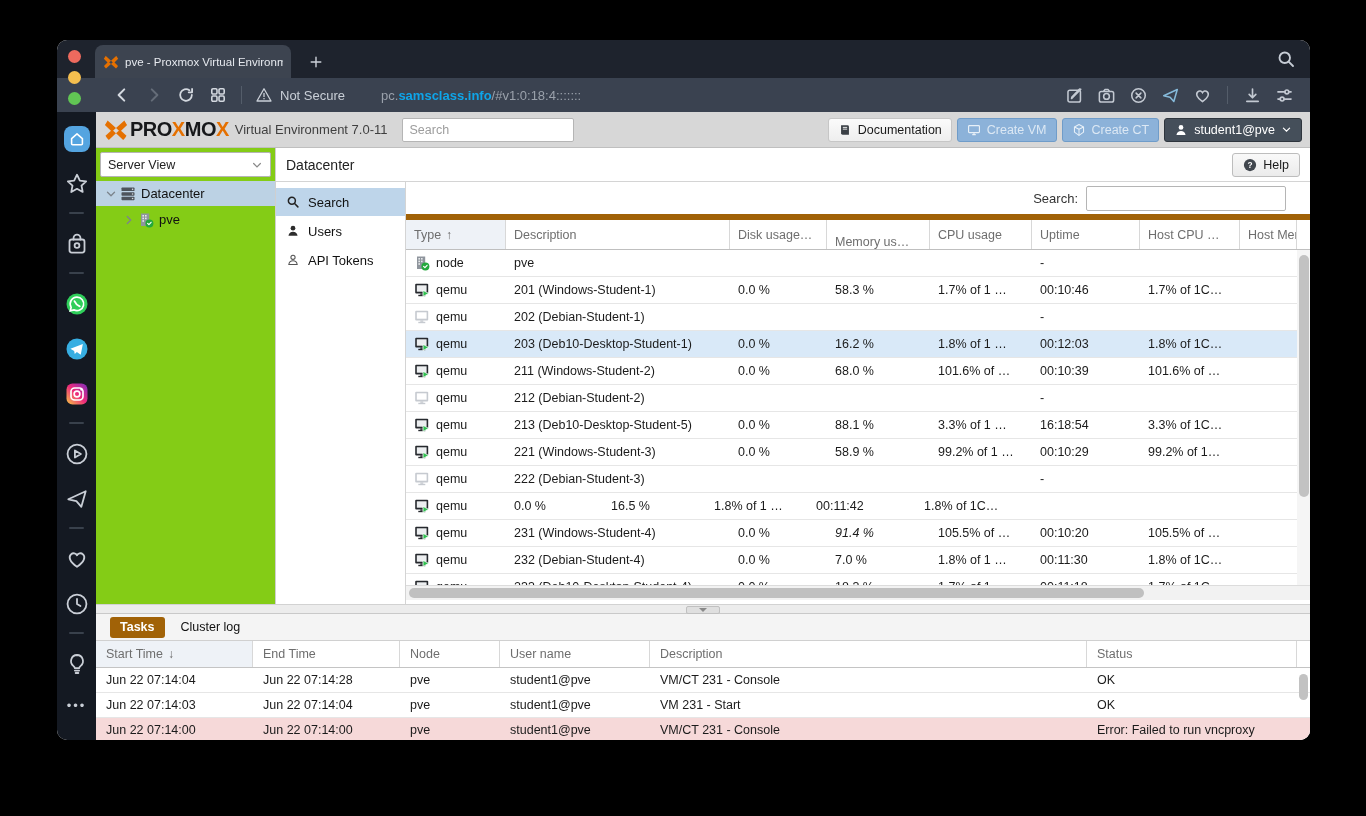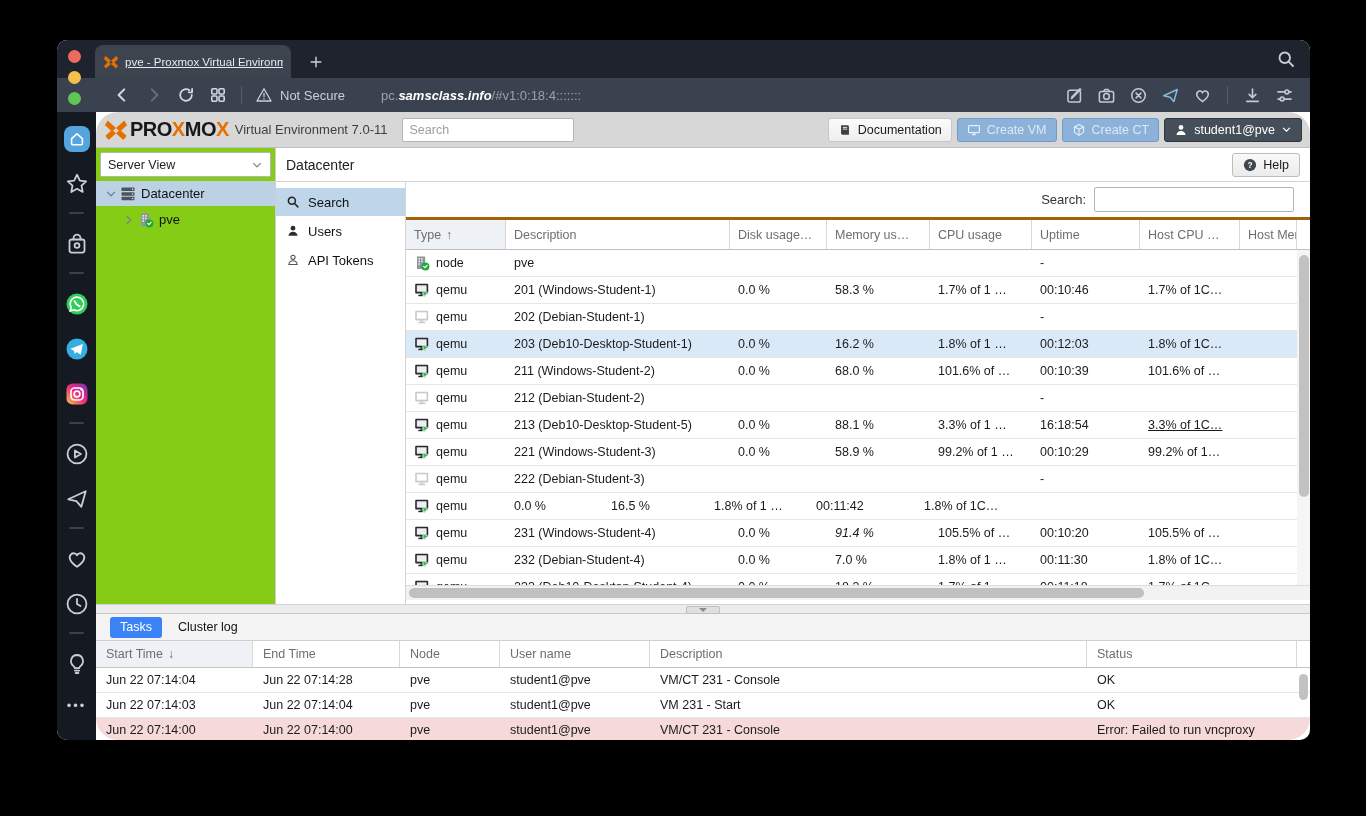--- a/index.html
+++ b/index.html
@@ -8,44 +8,44 @@
   .window{position:absolute;left:57px;top:40px;width:1253px;height:700px;border-radius:10px;overflow:hidden;background:#fff;box-shadow:0 18px 50px rgba(0,0,0,.75);}
   
   .chrome{position:relative;width:100%;height:72px;}
   .tabbar{position:absolute;left:0;top:0;width:100%;height:38px;background:#1e232d;}
   .urlbar{position:absolute;left:0;top:38px;width:100%;height:34px;background:#3a4250;display:flex;align-items:center;}
   .traffic{position:absolute;left:11px;top:10px;width:14px;display:flex;flex-direction:column;gap:8px;z-index:5;}
   .tl{width:13px;height:13px;border-radius:50%;}
   .tl.red{background:#ed6a5e;} .tl.yellow{background:#f5bf4f;} .tl.green{background:#61c554;}
   .tab{position:absolute;left:38px;top:5px;width:196px;height:33px;background:#3d4450;border-radius:8px 8px 0 0;display:flex;align-items:center;padding:0 8px;overflow:hidden;}
   .tab .favicon{width:16px;height:16px;margin-right:6px;flex:0 0 auto;}
-  .tab-title{font-size:11.5px;color:#e6e9ee;white-space:nowrap;overflow:hidden;text-decoration:underline;}
+  .tab-title{font-size:11.5px;color:#e6e9ee;white-space:nowrap;overflow:hidden;}
   .newtab{position:absolute;left:244px;top:5px;width:30px;height:33px;display:flex;align-items:center;justify-content:center;color:#cdd2da;font-size:17px;}
   .tabsearch{position:absolute;right:14px;top:9px;width:20px;height:20px;color:#c6ccd5;}
   .navbtns{display:flex;align-items:center;gap:14px;margin-left:56px;}
   .navbtn{width:18px;height:18px;color:#d3d8df;}
   .navbtn.dim{color:#646c78;}
   .chromediv{width:1px;height:18px;background:#545d6a;margin:0 14px;}
   .warn{display:flex;align-items:center;gap:8px;color:#c9cfd7;font-size:13px;}
   .warn svg{width:16px;height:16px;}
   .urltext{margin-left:36px;font-size:13px;color:#9aa1ab;white-space:nowrap;}
-  .urltext .domain{color:#ffffff;font-weight:bold;font-style:italic;}
+  .urltext .domain{color:#0ea5e9;font-weight:bold;}
   .extensions{margin-left:auto;display:flex;align-items:center;gap:13px;padding-right:16px;}
   .ext{width:19px;height:19px;color:#c3c9d2;}
   .ext.blue{color:#85b9d9;}
   
   .content-row{display:flex;width:100%;height:628px;}
   .dock{width:39px;background:#141922;display:flex;flex-direction:column;align-items:center;padding-top:14px;flex:0 0 auto;}
   .dock-icon{width:26px;height:26px;margin-bottom:19px;color:#c9ced6;display:flex;align-items:center;justify-content:center;}
   .dock-icon svg{width:24px;height:24px;}
   .dock-icon.home-bg{background:#54a4e0;border-radius:8px;}
   .dock-icon.home-bg svg{width:18px;height:18px;}
   .dock-divider{width:15px;height:2px;background:#39414c;margin:-4px 0 17px 0;border-radius:1px;}
   .dock-more{color:#c9ced6;font-size:13px;letter-spacing:2px;margin-top:2px;}
-  .page{flex:1;background:#fff;position:relative;display:flex;flex-direction:column;overflow:hidden;border-radius:22px;}
+  .page{flex:1;background:#fff;position:relative;display:flex;flex-direction:column;overflow:hidden;}
   
   .pve-header{height:36px;background:#d7d7d7;border-bottom:1px solid #bfbfbf;display:flex;align-items:center;padding:0 8px;flex:0 0 auto;}
   .logo-mark{width:24px;height:24px;margin-right:2px;}
   .logo-word{font-size:20px;font-weight:bold;letter-spacing:-.5px;color:#17181a;margin-right:6px;}
   .logo-word .ox{color:#e57000;}
   .pve-sub{font-size:13px;color:#3f3f3f;margin-right:14px;}
   .hdr-search{width:172px;height:24px;border:1px solid #b5b5b5;border-radius:2px;padding:0 7px;font-size:12.5px;color:#333;background:#fff;outline:none;}
   .hdr-search::placeholder{color:#9d9d9d;}
   .hdr-right{margin-left:auto;display:flex;align-items:center;gap:5px;}
   .btn{height:24px;display:inline-flex;align-items:center;gap:6px;padding:0 9px;border-radius:3px;font-size:12.5px;white-space:nowrap;}
@@ -67,21 +67,21 @@
   .content-title{height:34px;border-bottom:1px solid #d4d4d4;display:flex;align-items:center;padding:0 10px;flex:0 0 auto;}
   .content-title .txt{font-size:14px;color:#222;}
   .help-btn{margin-left:auto;height:24px;display:inline-flex;align-items:center;gap:6px;padding:0 10px;background:linear-gradient(#f9f9f9,#ebebeb);border:1px solid #bdbdbd;border-radius:3px;font-size:12.5px;color:#1a1a1a;}
   .help-btn svg{width:14px;height:14px;}
   .content-body{display:flex;flex:1;min-height:0;}
   .subnav{width:130px;border-right:1px solid #d4d4d4;padding-top:6px;flex:0 0 auto;}
   .subnav-item{height:28px;display:flex;align-items:center;gap:8px;padding-left:10px;font-size:13px;color:#111;margin-bottom:1px;}
   .subnav-item.selected{background:#bed5ea;}
   .subnav-item svg{width:14px;height:14px;flex:0 0 auto;}
   .grid-wrap{flex:1;position:relative;min-width:0;display:flex;flex-direction:column;}
-  .grid-toolbar{height:38px;border-bottom:3px solid #a16207;display:flex;align-items:center;justify-content:flex-end;padding-right:16px;flex:0 0 auto;}
+  .grid-toolbar{height:38px;border-bottom:6px solid #a16207;display:flex;align-items:center;justify-content:flex-end;padding-right:24px;flex:0 0 auto;}
   .grid-toolbar .lbl{font-size:13px;color:#333;margin-right:8px;}
   .grid-toolbar input{width:200px;height:25px;border:1px solid #b5b5b5;border-radius:2px;outline:none;padding:0 6px;font-size:12.5px;}
   .grid-head{height:30px;display:flex;border-bottom:1px solid #bfbfbf;flex:0 0 auto;}
   .gh-cell{height:100%;display:flex;align-items:center;padding-left:8px;font-size:12.5px;color:#6e6e6e;border-right:1px solid #d8d8d8;overflow:hidden;white-space:nowrap;flex:0 0 auto;}
   .gh-cell.sorted{background:#eef2f7;}
   .gh-cell .sortarrow{margin-left:5px;color:#666;font-size:12px;}
   .grid-body{height:335px;overflow:hidden;flex:0 0 auto;position:relative;}
   .g-row{height:27px;display:flex;border-bottom:1px solid #e6e6e6;background:#fff;}
   .g-row.selected{background:#d9e9f8;}
   .g-cell{height:100%;display:flex;align-items:center;padding-left:8px;font-size:12.5px;color:#1b1b1b;white-space:nowrap;overflow:hidden;flex:0 0 auto;}
@@ -91,21 +91,21 @@
   .vscroll{position:absolute;right:0;top:68px;bottom:19px;width:13px;background:#f5f5f5;}
   .vthumb{position:absolute;left:1.5px;top:5px;width:10px;height:242px;background:#c2c2c2;border-radius:6px;}
   
   .splitter{height:10px;background:#ececec;border-top:1px solid #d2d2d2;border-bottom:1px solid #c9c9c9;position:relative;flex:0 0 auto;}
   .split-handle{position:absolute;left:50%;top:1px;transform:translateX(-50%);width:34px;height:8px;background:#dfdfdf;border:1px solid #c0c0c0;border-radius:2px;display:flex;align-items:center;justify-content:center;}
   .split-handle::after{content:"";width:0;height:0;border-left:4px solid transparent;border-right:4px solid transparent;border-top:4px solid #8a8a8a;}
   
   .tasks{flex:1;display:flex;flex-direction:column;min-height:0;position:relative;}
   .task-tabs{height:27px;background:#f4f4f4;border-bottom:1px solid #d0d0d0;display:flex;align-items:center;gap:6px;padding-left:14px;flex:0 0 auto;}
   .task-tab{height:21px;display:inline-flex;align-items:center;padding:0 10px;font-size:12.5px;border-radius:3px;color:#111;}
-  .task-tab.selected{background:#3b82f6;color:#fff;}
+  .task-tab.selected{background:#a16207;color:#fff;font-weight:bold;}
   .task-head{height:27px;display:flex;border-bottom:1px solid #c4c4c4;flex:0 0 auto;background:#fff;}
   .task-body{flex:1;overflow:hidden;}
   .t-row{height:25px;display:flex;border-bottom:1px solid #e6e6e6;background:#fff;}
   .t-row.error{background:#f6d9d9;}
   .t-cell{height:100%;display:flex;align-items:center;padding-left:10px;font-size:12.5px;color:#1b1b1b;white-space:nowrap;overflow:hidden;flex:0 0 auto;}
   .task-vthumb{position:absolute;right:2px;top:60px;width:9px;height:26px;background:#c2c2c2;border-radius:5px;}
 </style>
 </head>
 <body>
 
@@ -430,21 +430,21 @@
                     <div class="gh-cell sorted" style="width: 100px;">
                       <span>Type</span>
                       <span class="sortarrow">↑</span>
                     </div>
                     <div class="gh-cell" style="width: 224px;">
                       <span>Description</span>
                     </div>
                     <div class="gh-cell" style="width: 97px;">
                       <span>Disk usage…</span>
                     </div>
-                    <div class="gh-cell" style="width: 103px;">
+                    <div class="gh-cell" style="width: 103px; align-items: flex-end;">
                       <span>Memory us…</span>
                     </div>
                     <div class="gh-cell" style="width: 102px;">
                       <span>CPU usage</span>
                     </div>
                     <div class="gh-cell" style="width: 108px;">
                       <span>Uptime</span>
                     </div>
                     <div class="gh-cell" style="width: 100px;">
                       <span>Host CPU …</span>
@@ -580,21 +580,21 @@
                             <rect x="4.3" y="12.8" width="7" height="1.4" fill="#26292e"></rect>
                             <path d="M9 8.3 14.6 11.4 9 14.6z" fill="#2fbf4f" stroke="#fff" stroke-width=".8"></path>
                           </svg></span>
                         <span>qemu</span>
                       </div>
                       <div class="g-cell" style="width: 224px;">213 (Deb10-Desktop-Student-5)</div>
                       <div class="g-cell" style="width: 97px;">0.0 %</div>
                       <div class="g-cell" style="width: 103px;">88.1 %</div>
                       <div class="g-cell" style="width: 102px;">3.3% of 1 …</div>
                       <div class="g-cell" style="width: 108px;">16:18:54</div>
-                      <div class="g-cell" style="width: 100px; text-decoration: underline;">3.3% of 1C…</div>
+                      <div class="g-cell" style="width: 100px;">3.3% of 1C…</div>
                       <div class="g-cell" style="width: 57px;"></div>
                     </div>
                     <div class="g-row">
                       <div class="g-cell" style="width: 100px;">
                         <span class="ticon"><svg viewBox="0 0 16 16">
                             <rect x="1.2" y="1.8" width="13" height="9.6" rx="1" fill="#26292e"></rect>
                             <rect x="2.8" y="3.3" width="9.8" height="6.4" fill="#eceef0"></rect>
                             <rect x="6.3" y="11.4" width="3" height="1.4" fill="#26292e"></rect>
                             <rect x="4.3" y="12.8" width="7" height="1.4" fill="#26292e"></rect>
                             <path d="M9 8.3 14.6 11.4 9 14.6z" fill="#2fbf4f" stroke="#fff" stroke-width=".8"></path>

